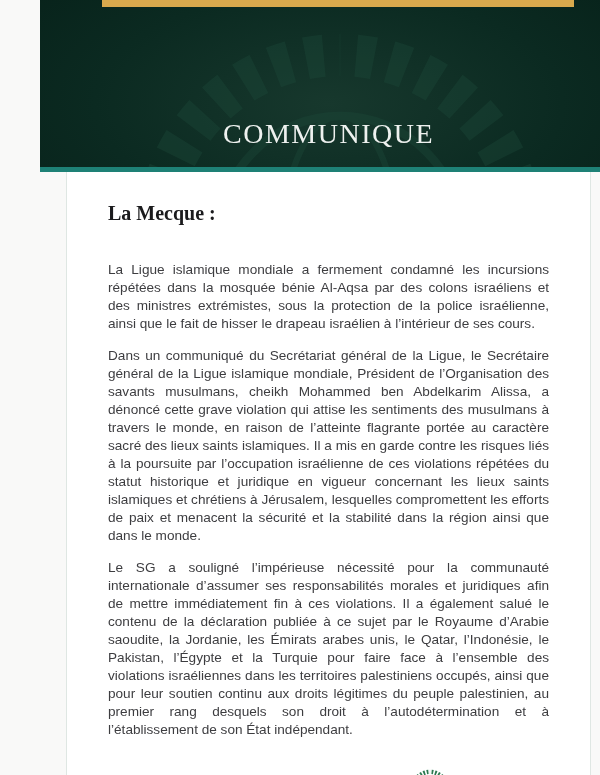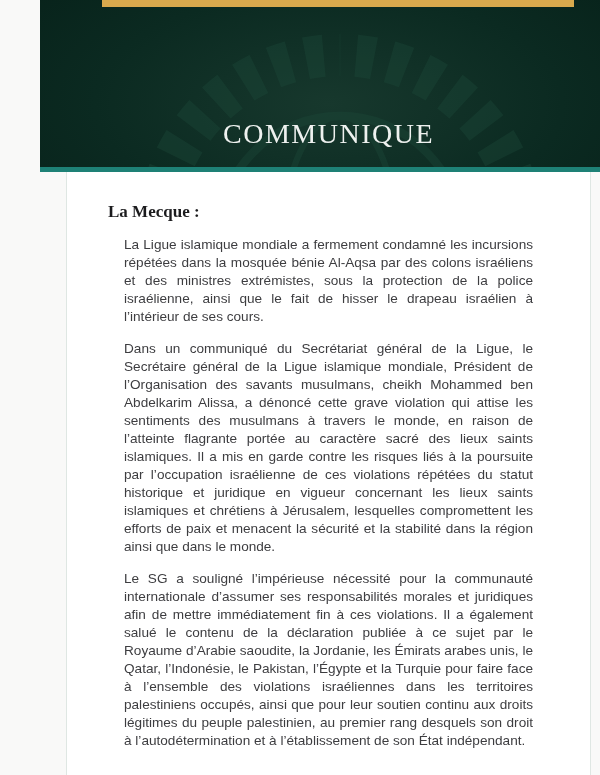--- a/index.html
+++ b/index.html
@@ -38,27 +38,27 @@
 
   
   .sheet{
     margin:0 26px;min-height:603px;box-sizing:border-box;
     background:var(--sheet-bg,#ffffff);
     border-left:1px solid var(--sheet-border,#dfe7e3);
     border-right:1px solid var(--sheet-border,#dfe7e3);
     padding:30px 41px 20px;
   }
   .dateline{
-    margin:0 0 14px;
+    margin:0 0 36px;
     font-family:"Liberation Serif","DejaVu Serif",serif;
-    font-weight:700;font-size:17px;
+    font-weight:700;font-size:20px;
     color:var(--heading,#1b1b1d);
   }
   .sheet p{
-    margin:0 16px 14px;
+    margin:0 0 14px;
     font-size:13.6px;line-height:18px;
     text-align:justify;
     color:var(--text,#3d3d40);
   }
 
   
   .logo{
     margin-top:26px;
     display:flex;justify-content:center;align-items:center;gap:12px;
   }

